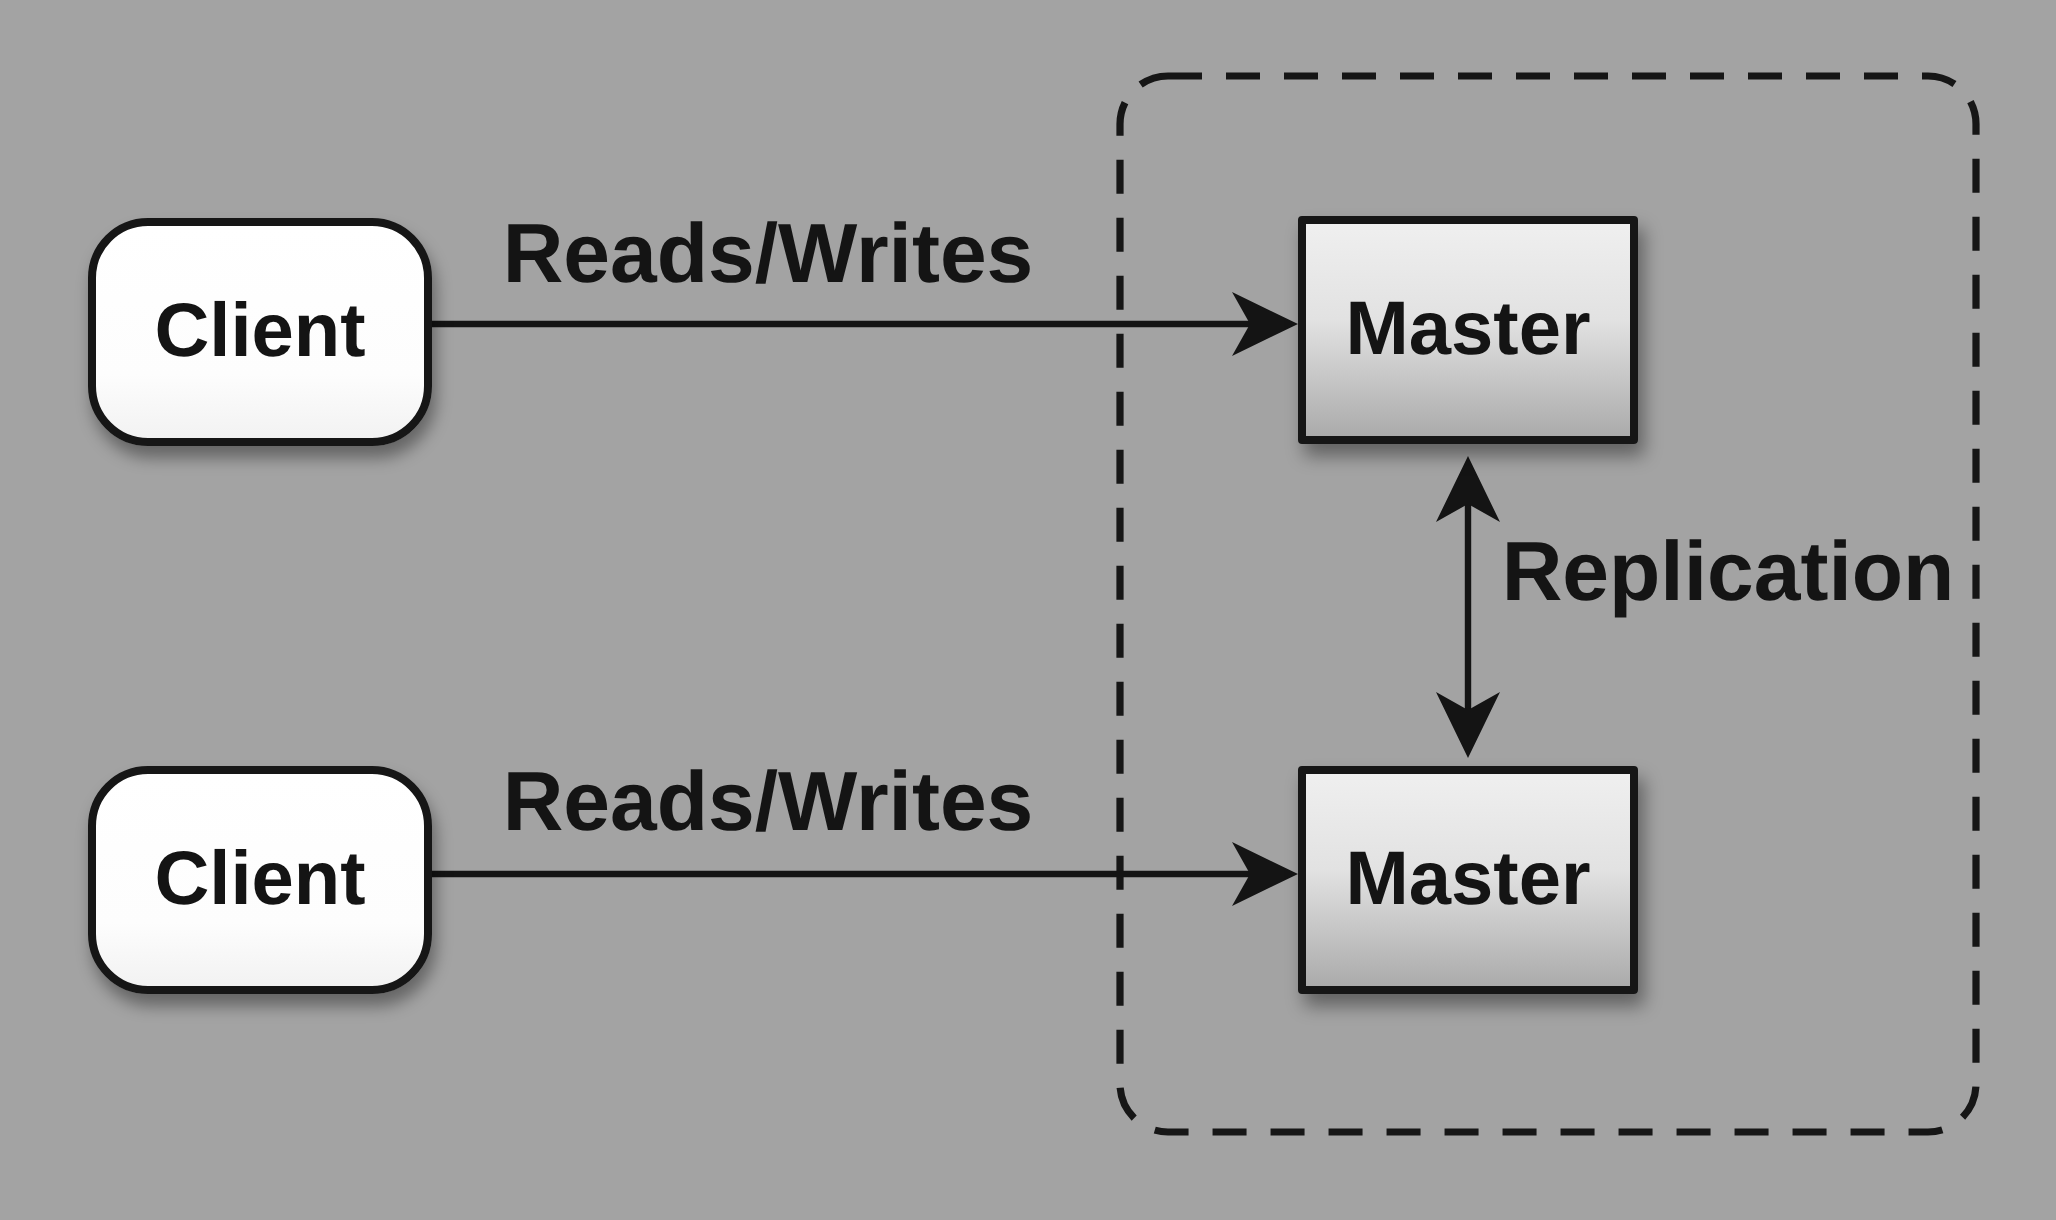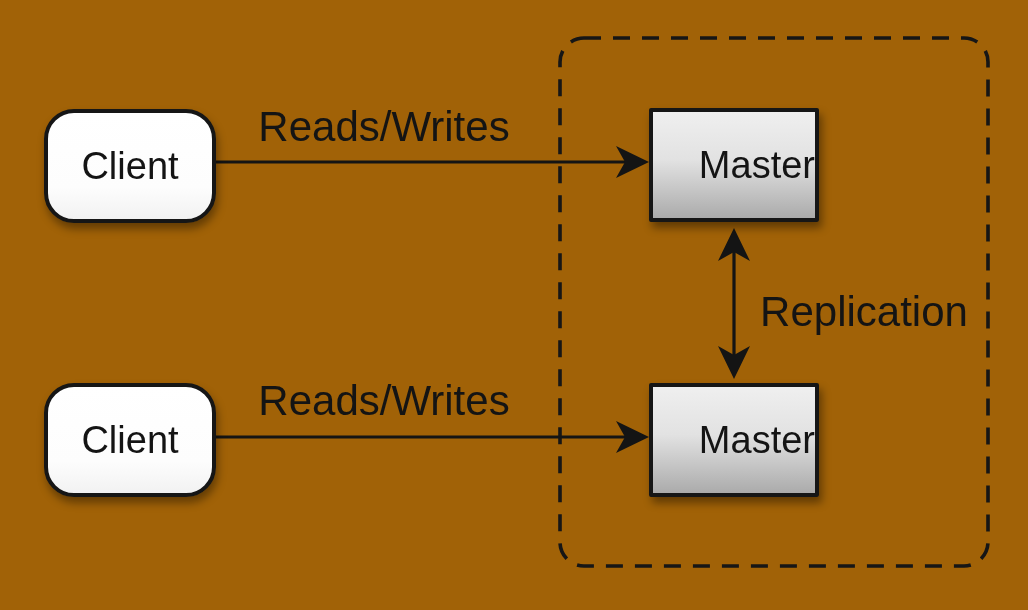--- a/index.html
+++ b/index.html
@@ -6,22 +6,23 @@
   html, body {
     margin: 0;
     padding: 0;
     background: #ffffff;
     font-family: "Liberation Sans", "DejaVu Sans", sans-serif;
   }
   .stage {
     position: relative;
     width: 1028px;
     height: 610px;
-    background: #a16207;
+    background: #a3a3a3;
     overflow: hidden;
+    font-weight: bold;
   }
   .wires {
     position: absolute;
     left: 0;
     top: 0;
     width: 1028px;
     height: 610px;
   }
   .node {
     position: absolute;
@@ -41,21 +42,20 @@
     border-radius: 30px;
     box-shadow: 2px 6px 8px rgba(0,0,0,0.38);
   }
   .master {
     width: 170px;
     height: 114px;
     background: linear-gradient(to bottom, #efefef 0%, #e2e2e2 45%, #ababab 100%);
     border: 4px solid #161616;
     border-radius: 2px;
     box-shadow: 3px 6px 9px rgba(0,0,0,0.40);
-    justify-content: flex-end;
   }
   .edge-label {
     position: absolute;
     transform: translate(-50%, -50%);
     font-size: 42px;
     color: #141414;
     white-space: nowrap;
   }
   .wires line {
     stroke: #141414;
@@ -111,15 +111,15 @@
   </div>
 
   <div class="node master" style="left:734px; top:440px;">
     <span>Master</span>
   </div>
 
   <div class="edge-label" style="left:384px; top:127px;">Reads/Writes</div>
 
   <div class="edge-label" style="left:384px; top:401px;">Reads/Writes</div>
 
-  <div class="edge-label" style="left:864px; top:312px;">Replication</div>
+  <div class="edge-label" style="left:864px; top:286px;">Replication</div>
 
 </div>
 
 </body></html>

